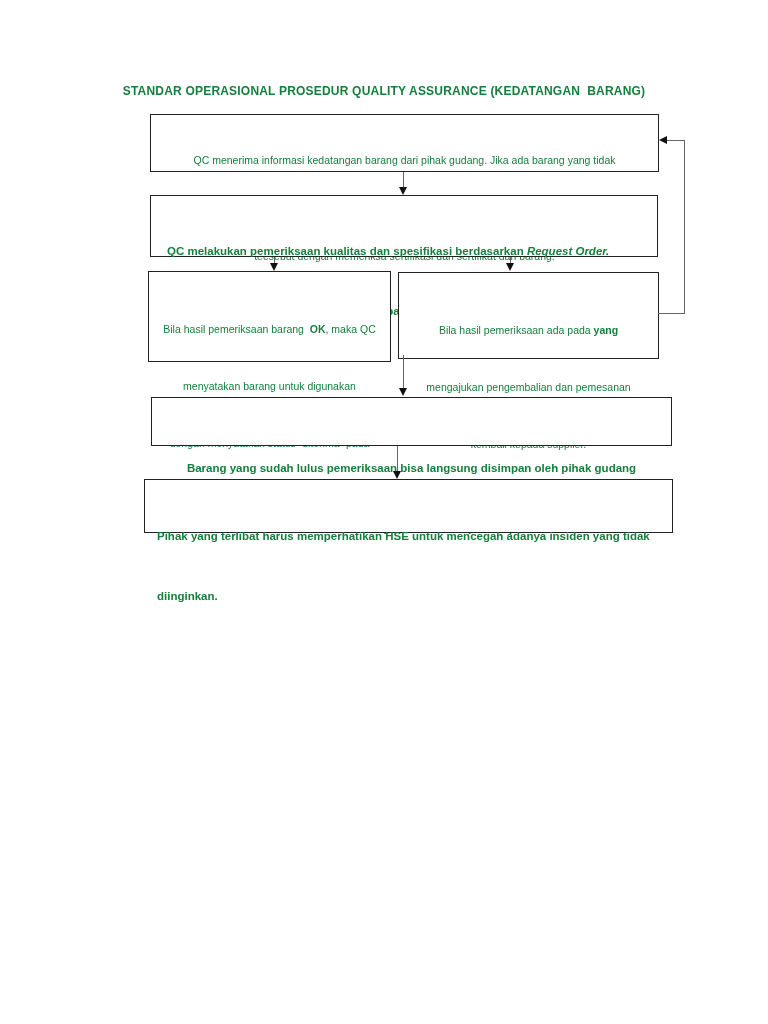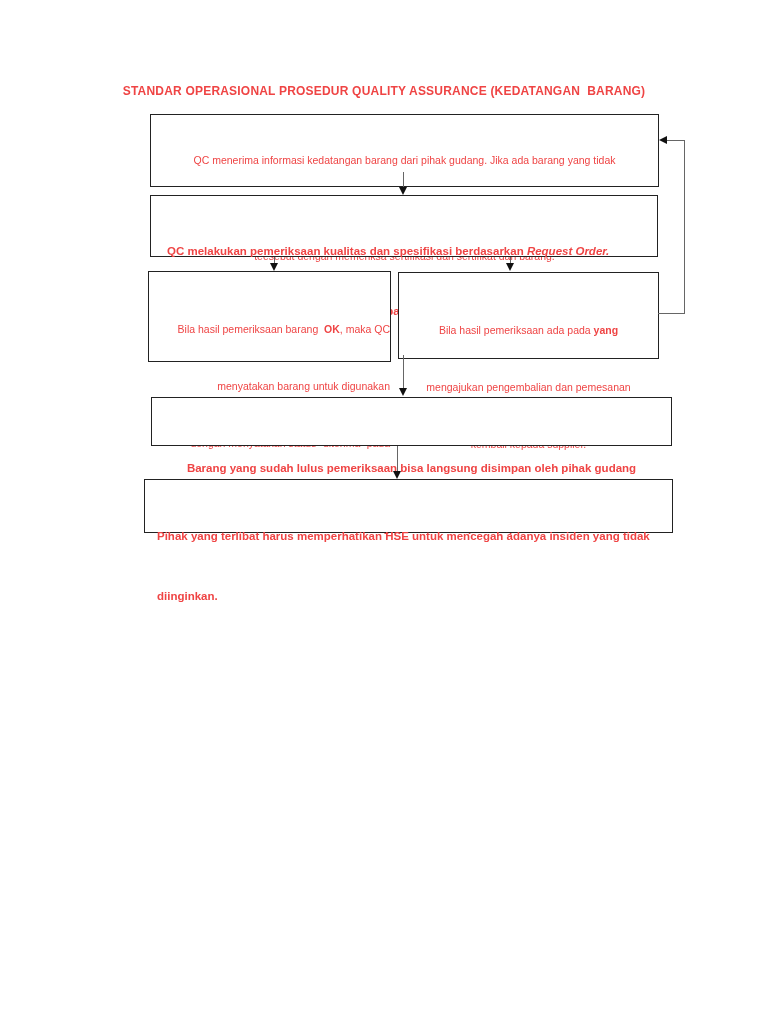--- a/index.html
+++ b/index.html
@@ -1,21 +1,21 @@
 <!DOCTYPE html>
 <html><head>
 <meta charset="utf-8">
 <style>
   html,body{margin:0;padding:0;background:#ffffff;}
   .page{
     position:relative;
     width:768px;height:1024px;
     background:#ffffff;
     font-family:"Liberation Sans","DejaVu Sans",sans-serif;
-    color:#ef4444;
+    color:#15803d;
     overflow:hidden;
   }
   .title{
     position:absolute;left:0;top:84px;width:768px;
     text-align:center;
     font-size:12px;font-weight:bold;letter-spacing:.2px;
     white-space:pre-wrap;
   }
   .fbox{
     position:absolute;
@@ -24,23 +24,23 @@
     background:#ffffff;
     white-space:pre-wrap;
   }
   .fbox .ln{display:block;}
   .center{text-align:center;}
   .reg{font-size:10.5px;line-height:16px;}
   .reg4{font-size:10.5px;line-height:19px;}
   .bold{font-size:11.5px;font-weight:bold;line-height:20px;}
   .b{font-weight:bold;}
   .i{font-style:italic;}
-  .box1{left:150px;top:114px;width:509px;height:73px;padding-top:5px;}
+  .box1{left:150px;top:114px;width:509px;height:58px;padding-top:5px;}
   .box2{left:150px;top:195px;width:508px;height:62px;padding:5px 0 0 16px;}
-  .box3{left:148px;top:271px;width:243px;height:91px;padding-top:10px;text-align:right;}
+  .box3{left:148px;top:271px;width:243px;height:91px;padding-top:10px;}
   .box4{left:398px;top:272px;width:261px;height:87px;padding-top:10px;}
   .box5{left:151px;top:397px;width:521px;height:49px;padding-top:20px;}
   .box6{left:144px;top:479px;width:529px;height:54px;padding:6px 12px 0 12px;}
   .vline{position:absolute;width:1px;background:#666666;}
   .hline{position:absolute;height:1px;background:#666666;}
   .ah-down{
     position:absolute;width:0;height:0;
     border-left:4px solid transparent;
     border-right:4px solid transparent;
     border-top:8px solid #111111;

